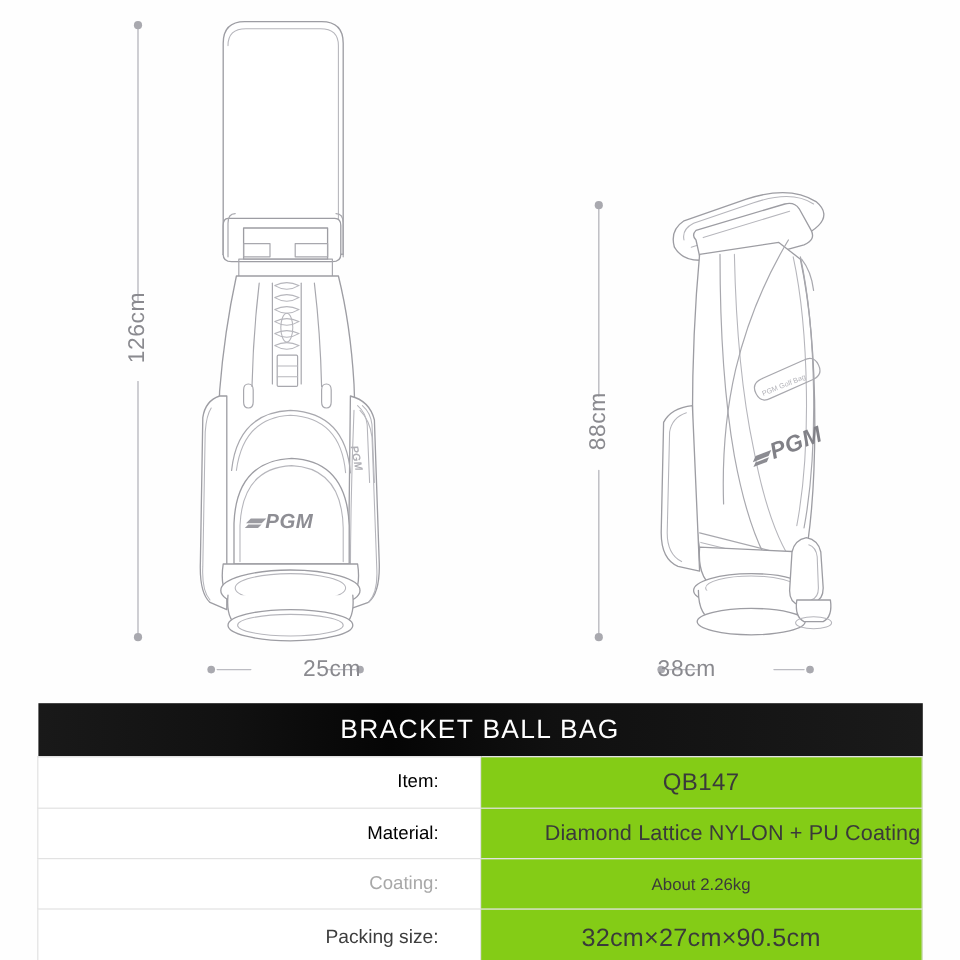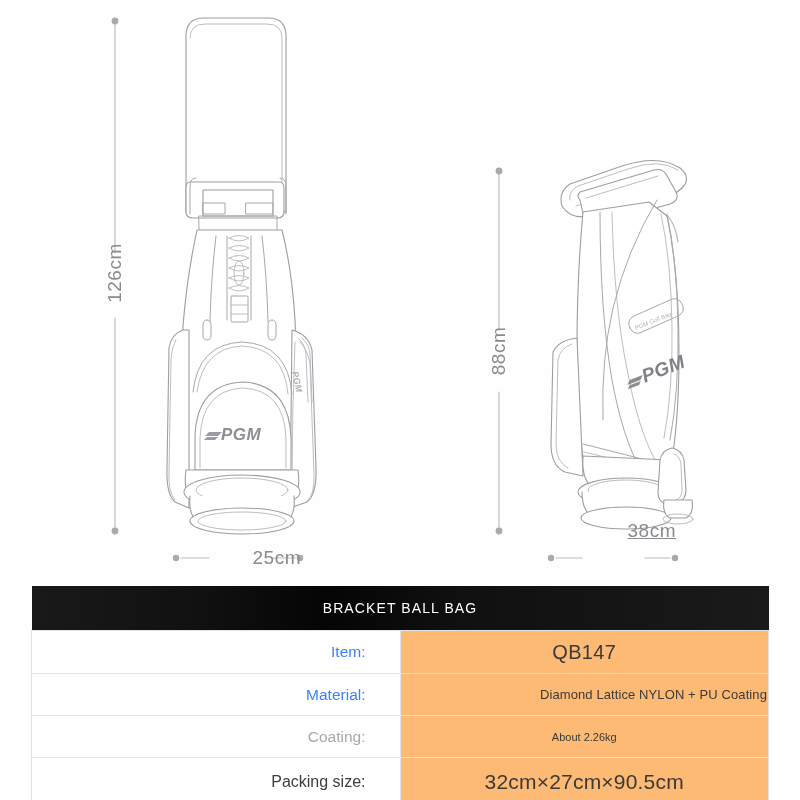--- a/index.html
+++ b/index.html
@@ -62,70 +62,69 @@
     text-align: center;
   }
   #label-width-left {
     left: 175px;
     top: 547px;
     width: 126px;
     text-align: right;
   }
   #label-width-right {
     left: 548px;
-    top: 520px;
+    top: 547px;
     width: 128px;
-    text-align: right;
-    text-decoration: underline;
+    text-align: left;
   }
 
   
   #spec-table {
     position: absolute;
     left: 31px;
     top: 586px;
     width: 738px;
     border-collapse: collapse;
     table-layout: fixed;
     background: #ffffff;
   }
   #spec-table .hdr-row td {
     background: #141414;
     background: linear-gradient(90deg,#191919 0%,#111111 22%,#050505 40%,#101010 58%,#1a1a1a 100%);
     color: #ffffff;
     text-align: center;
-    font-size: 14px;
+    font-size: 22px;
     letter-spacing: 1.1px;
     height: 44px;
     padding: 0;
     border: none;
   }
   #spec-table td.lbl {
     width: 243px;
     text-align: right;
     padding-right: 34px;
-    color: #3b82f6;
+    color: #000000;
     font-size: 15.5px;
     border: 1px solid #e2e2e2;
     background: #fff;
   }
   #spec-table td.val {
     text-align: center;
     border: 1px solid #e2e2e2;
-    background: #fdba74;
+    background: #84cc16;
     color: #3a3a3a;
   }
   #spec-table tr.r-item td { height: 40px; }
   #spec-table tr.r-material td { height: 39px; text-align: right; }
   #spec-table tr.r-weight td { height: 39px; }
   #spec-table tr.r-packing td { height: 45px; }
 
   .v-item    { font-size: 20px; color: #2e2e2e; letter-spacing: .3px; }
-  .v-material{ font-size: 13px; color: #555; letter-spacing: .1px; }
-  .v-weight  { font-size: 11px; color: #4a4a4a; }
+  .v-material{ font-size: 18px; color: #555; letter-spacing: .1px; }
+  .v-weight  { font-size: 14px; color: #4a4a4a; }
   .v-packing { font-size: 21px; color: #2b2b2b; letter-spacing: .2px; }
 
   .lbl-weight { color: #a8a8a8 !important; }
   .lbl-packing{ color: #3d3d3d !important; font-size: 16px !important; }
 </style>
 </head>
 <body>
 
 <div id="page">
 

